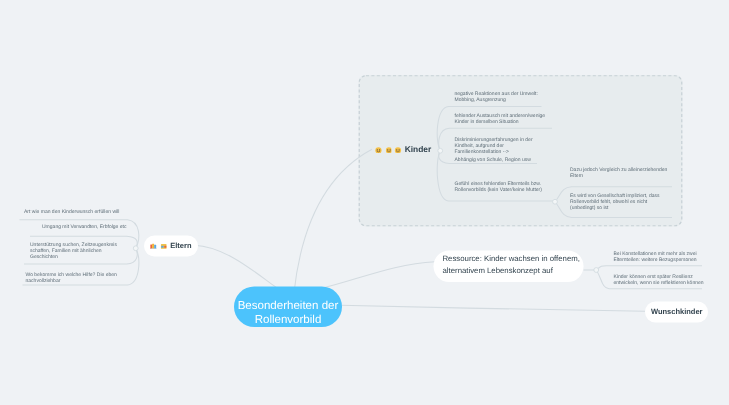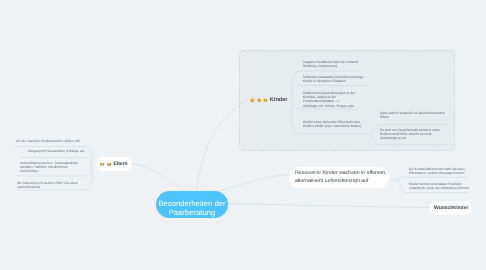--- a/index.html
+++ b/index.html
@@ -57,21 +57,21 @@
     </g>
     <circle cx="293.5" cy="100.5" r="1.6" fill="#f3f6f7" stroke="#d3dbe0" stroke-width="0.6"></circle>
     <circle cx="90.5" cy="165.5" r="1.6" fill="#f3f6f7" stroke="#d3dbe0" stroke-width="0.6"></circle>
     <circle cx="370" cy="134.5" r="1.6" fill="#f3f6f7" stroke="#d3dbe0" stroke-width="0.6"></circle>
     <circle cx="397.5" cy="180" r="1.6" fill="#f3f6f7" stroke="#d3dbe0" stroke-width="0.6"></circle>
   </svg>
 
   <div class="node center" style="left:156px;top:191px;width:72px;height:27px;">
     <div>
       <div>Besonderheiten der</div>
-      <div>Paarberatung</div>
+      <div>Rollenvorbild</div>
     </div>
   </div>
 
   <div class="node pill" style="left:96px;top:157px;padding:0 4.3px;">
     <span class="emo">
         <svg viewBox="0 0 20 20">
           <rect x="1" y="4" width="5" height="15" rx="1" fill="#e8643c"></rect>
           <rect x="6" y="2" width="6" height="17" rx="1" fill="#f0b33c"></rect>
           <rect x="12" y="5" width="6" height="14" rx="1" fill="#5fa8dc"></rect>
           <rect x="1" y="15" width="17" height="2" fill="#cfd3d6"></rect>

